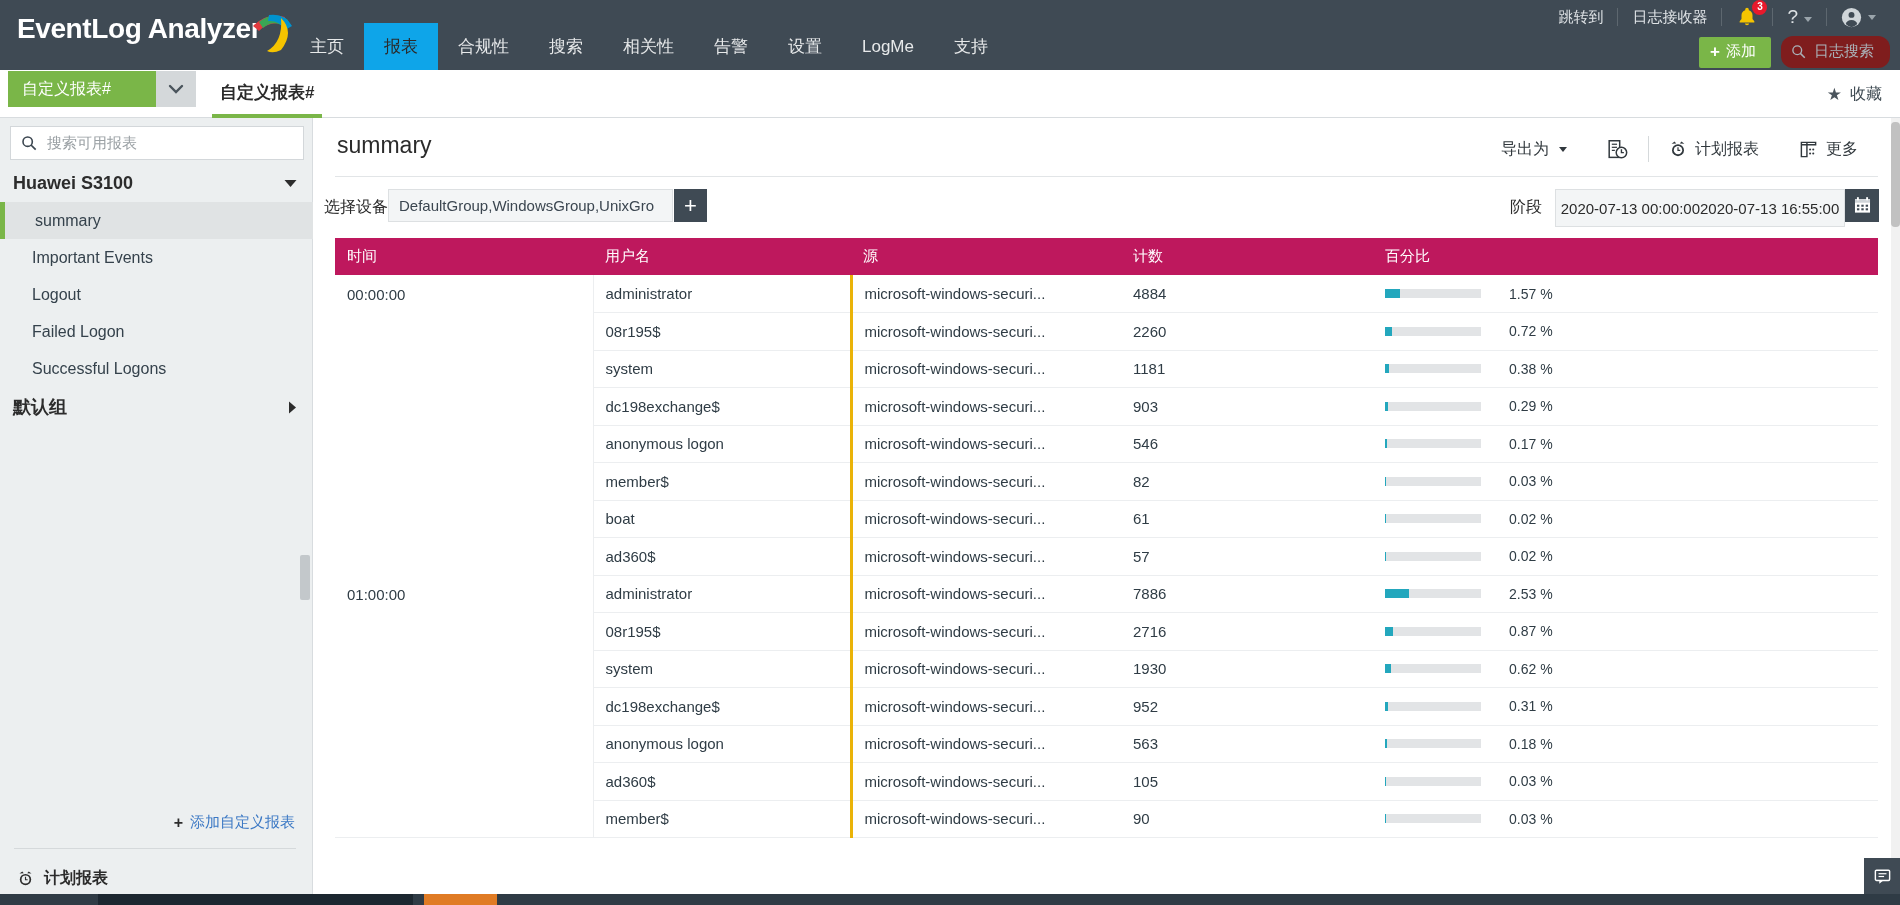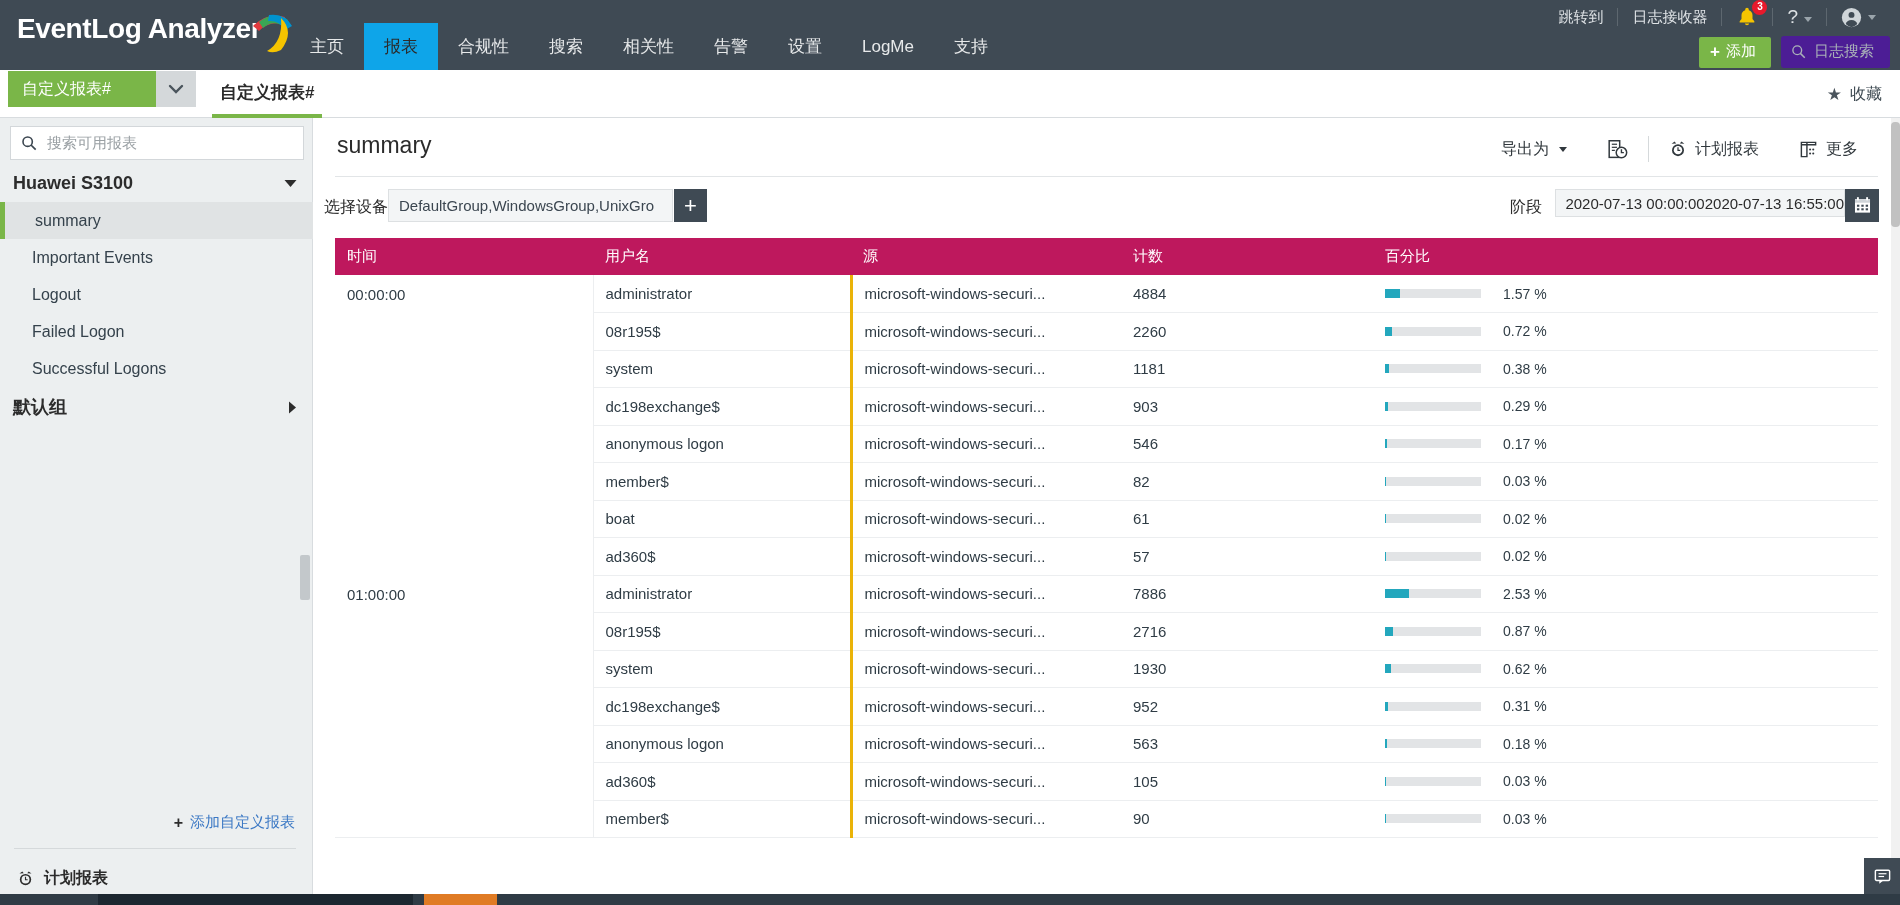--- a/index.html
+++ b/index.html
@@ -55,22 +55,22 @@
   .subbar {
     position: absolute; right: 10px; top: 34px; height: 36px;
     display: flex; align-items: center; gap: 10px;
   }
   .btn-add {
     background: #7ab648; color: #fff; font-size: 15px;
     padding: 5px 15px 6px 11px; border-radius: 2px; cursor: pointer;
     display: flex; align-items: center; gap: 6px;
   }
   .search-box {
-    background: #4c1d95; color: #aab2b8; font-size: 15px;
-    padding: 6px 16px 7px 10px; border-radius: 3px; cursor: text;
+    background: #7f1d1d; color: #aab2b8; font-size: 15px;
+    padding: 6px 16px 7px 10px; border-radius: 12px; cursor: text;
     display: flex; align-items: center; gap: 8px; white-space: nowrap;
   }
   
   .tabrow {
     position: absolute; top: 70px; left: 0; width: 1900px; height: 48px;
     background: #ffffff; border-bottom: 1px solid #d8dcdf;
   }
   .dropdown-btn {
     position: absolute; left: 8px; top: 1px;
     display: flex; width: 188px; height: 36px;
@@ -158,44 +158,44 @@
     background: #f3f5f6; border: 1px solid #dde0e2;
     display: flex; align-items: center; padding: 0 10px;
     font-size: 15px; color: #3b4650; overflow: hidden; white-space: nowrap; cursor: text;
   }
   .device-plus {
     position: absolute; left: 361px; top: 13px; width: 33px; height: 33px;
     background: #3f4a54; color: #fff; font-size: 22px;
     display: flex; align-items: center; justify-content: center; cursor: pointer;
   }
   .period-input {
-    position: absolute; right: 55px; top: 13px; width: 290px; height: 28px;
+    position: absolute; right: 55px; top: 13px; width: 290px; height: 38px;
     background: #f3f5f6; border: 1px solid #dde0e2;
-    display: flex; align-items: center; justify-content: flex-end;
+    display: flex; align-items: center; justify-content: center;
     font-size: 15px; color: #2b2b2b; white-space: nowrap; cursor: text;
   }
   .period-cal {
     position: absolute; right: 21px; top: 13px; width: 34px; height: 33px;
     background: #3f4a54; display: flex; align-items: center; justify-content: center; cursor: pointer;
   }
   
   .table-wrap { position: absolute; left: 22px; top: 120px; width: 1543px; height: 670px; overflow: hidden; }
   table { border-collapse: collapse; width: 1543px; table-layout: fixed; }
   thead th {
     background: #be185d; color: #fff; font-size: 15px; font-weight: normal;
     text-align: left; height: 37px; padding: 0 12px; cursor: pointer;
   }
   tbody td {
     height: 37.5px; font-size: 15px; color: #2f3c45;
     padding: 0 12px; border-bottom: 1px solid #eceef0; vertical-align: middle;
   }
   td.c-time { border-right: 1px solid #eceef0; border-bottom: none; color: #2f3c45; vertical-align: top; padding-top: 11px;}
   td.c-time.grp-end { border-bottom: 1px solid #eceef0; }
   td.c-user { border-right: 3px solid #eab308; }
-  .bar-cell { display: flex; align-items: center; gap: 22px; }
+  .bar-cell { display: flex; align-items: center; gap: 28px; }
   .bar-track { width: 96px; height: 9px; background: #e2e4e6; position: relative; }
   .bar-fill { position: absolute; left: 0; top: 0; height: 9px; background: #23a7bd; }
   .pct { font-size: 14px; color: #2f3c45; white-space: nowrap; }
   
   .vscroll { position: absolute; right: 0; top: 118px; width: 9px; height: 787px; background: #f1f1f1; }
   .vthumb { position: absolute; right: 0; top: 122px; width: 9px; height: 105px; background: #c1c1c1; border-radius: 4px; }
   .hscroll { position: absolute; left: 0; bottom: 0; width: 1900px; height: 11px; background: #2f3b45; }
   .hthumb1 { position: absolute; left: 98px; bottom: 0; width: 315px; height: 11px; background: #1c2730; }
   .hthumb2 { position: absolute; left: 424px; bottom: 0; width: 73px; height: 11px; background: #e07b24; }
   .chat-fab {

